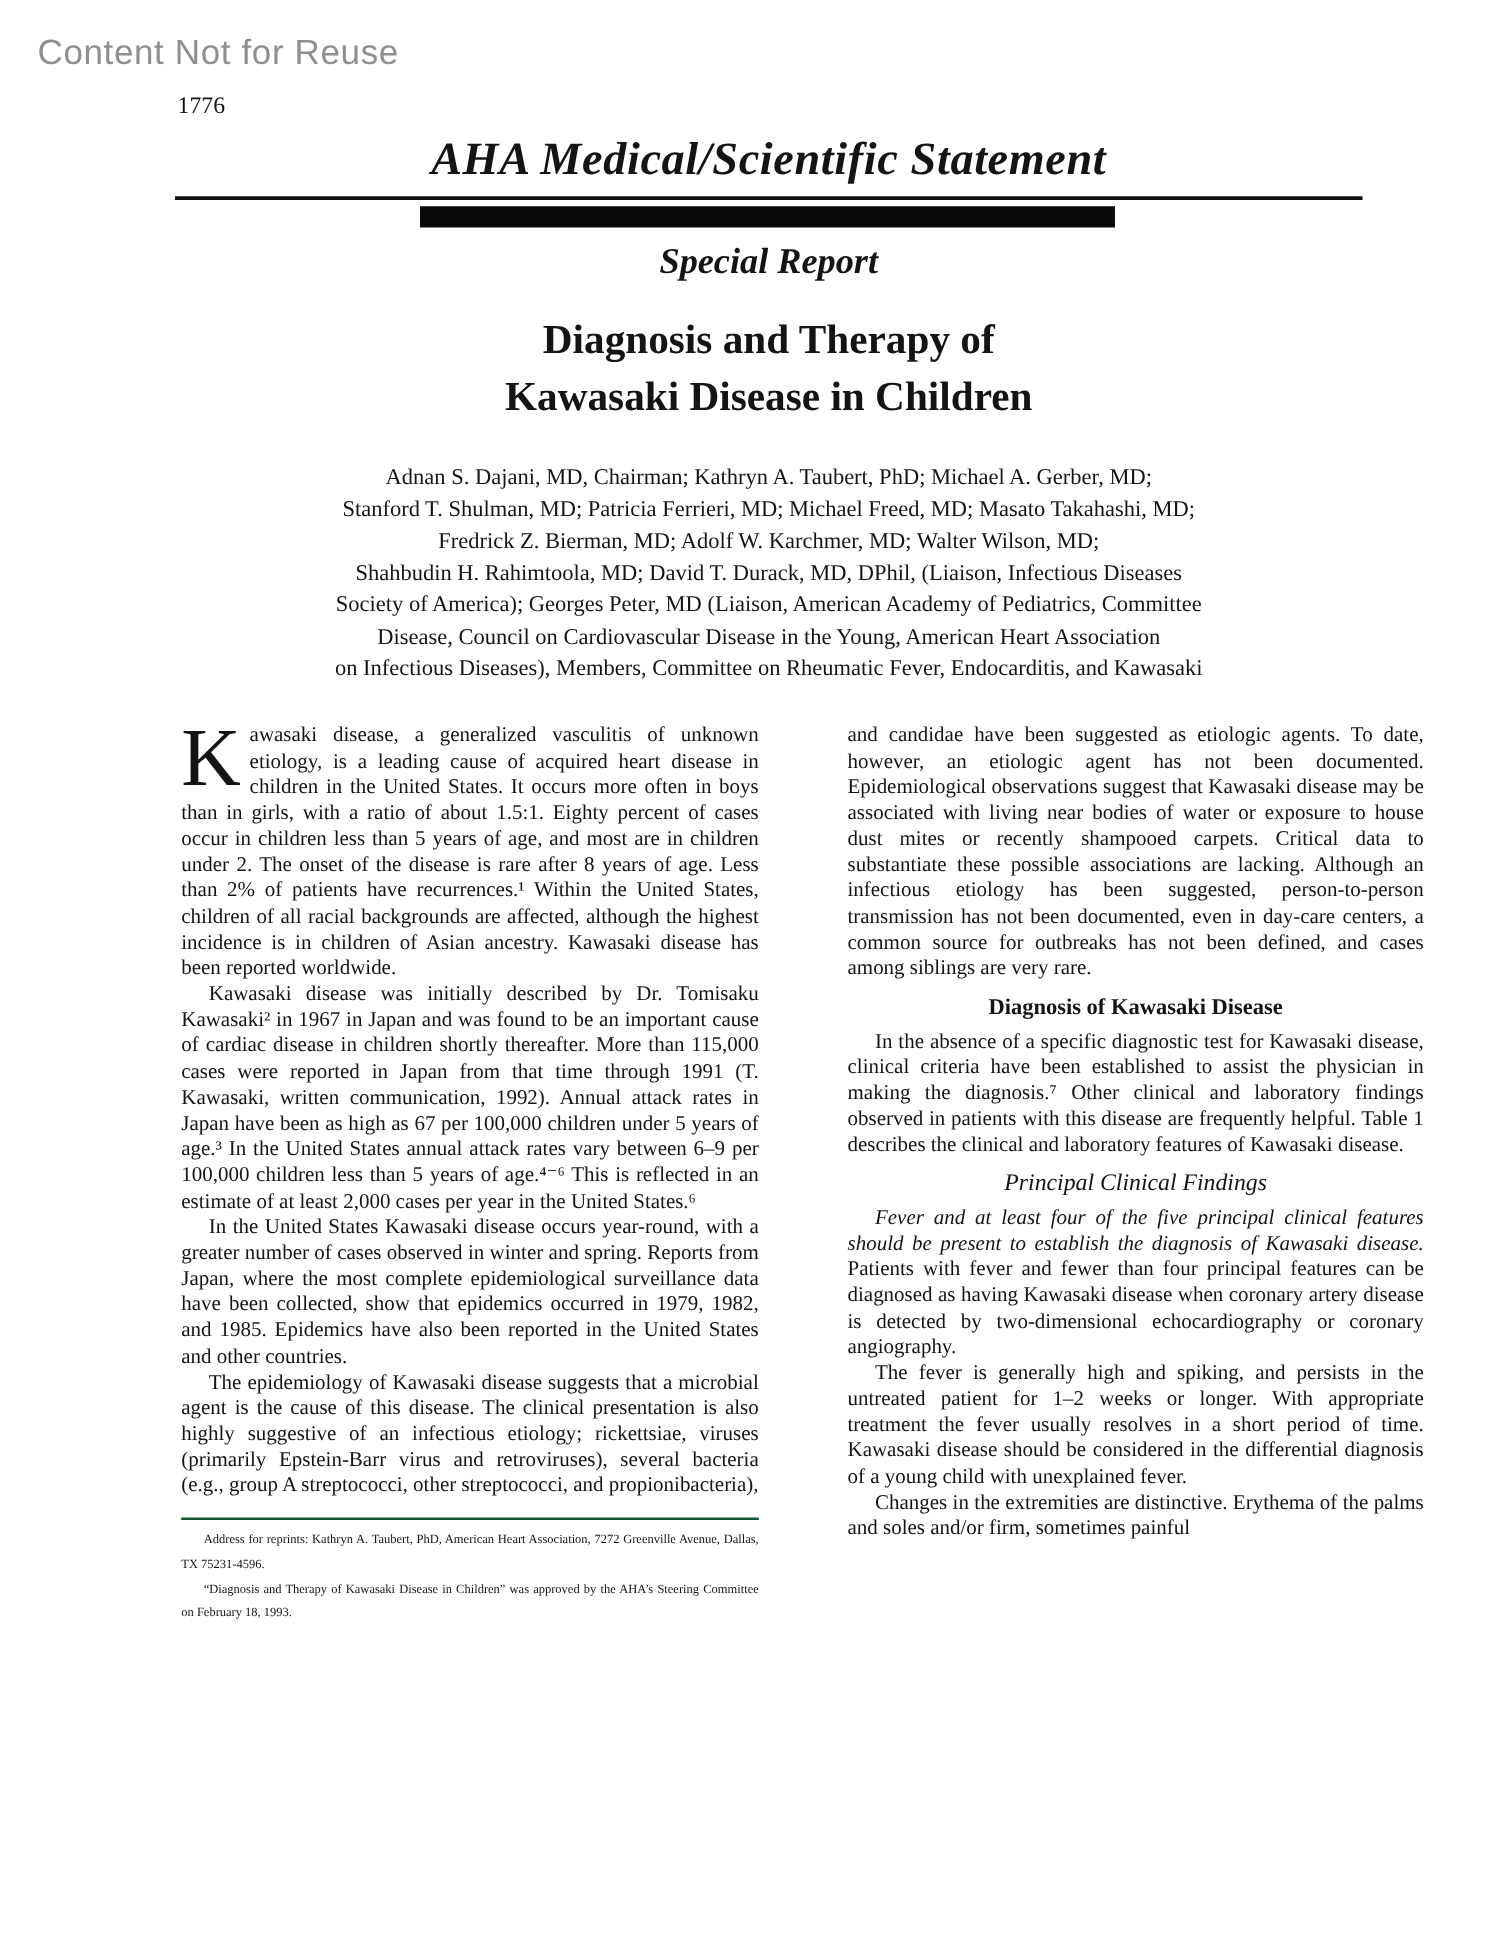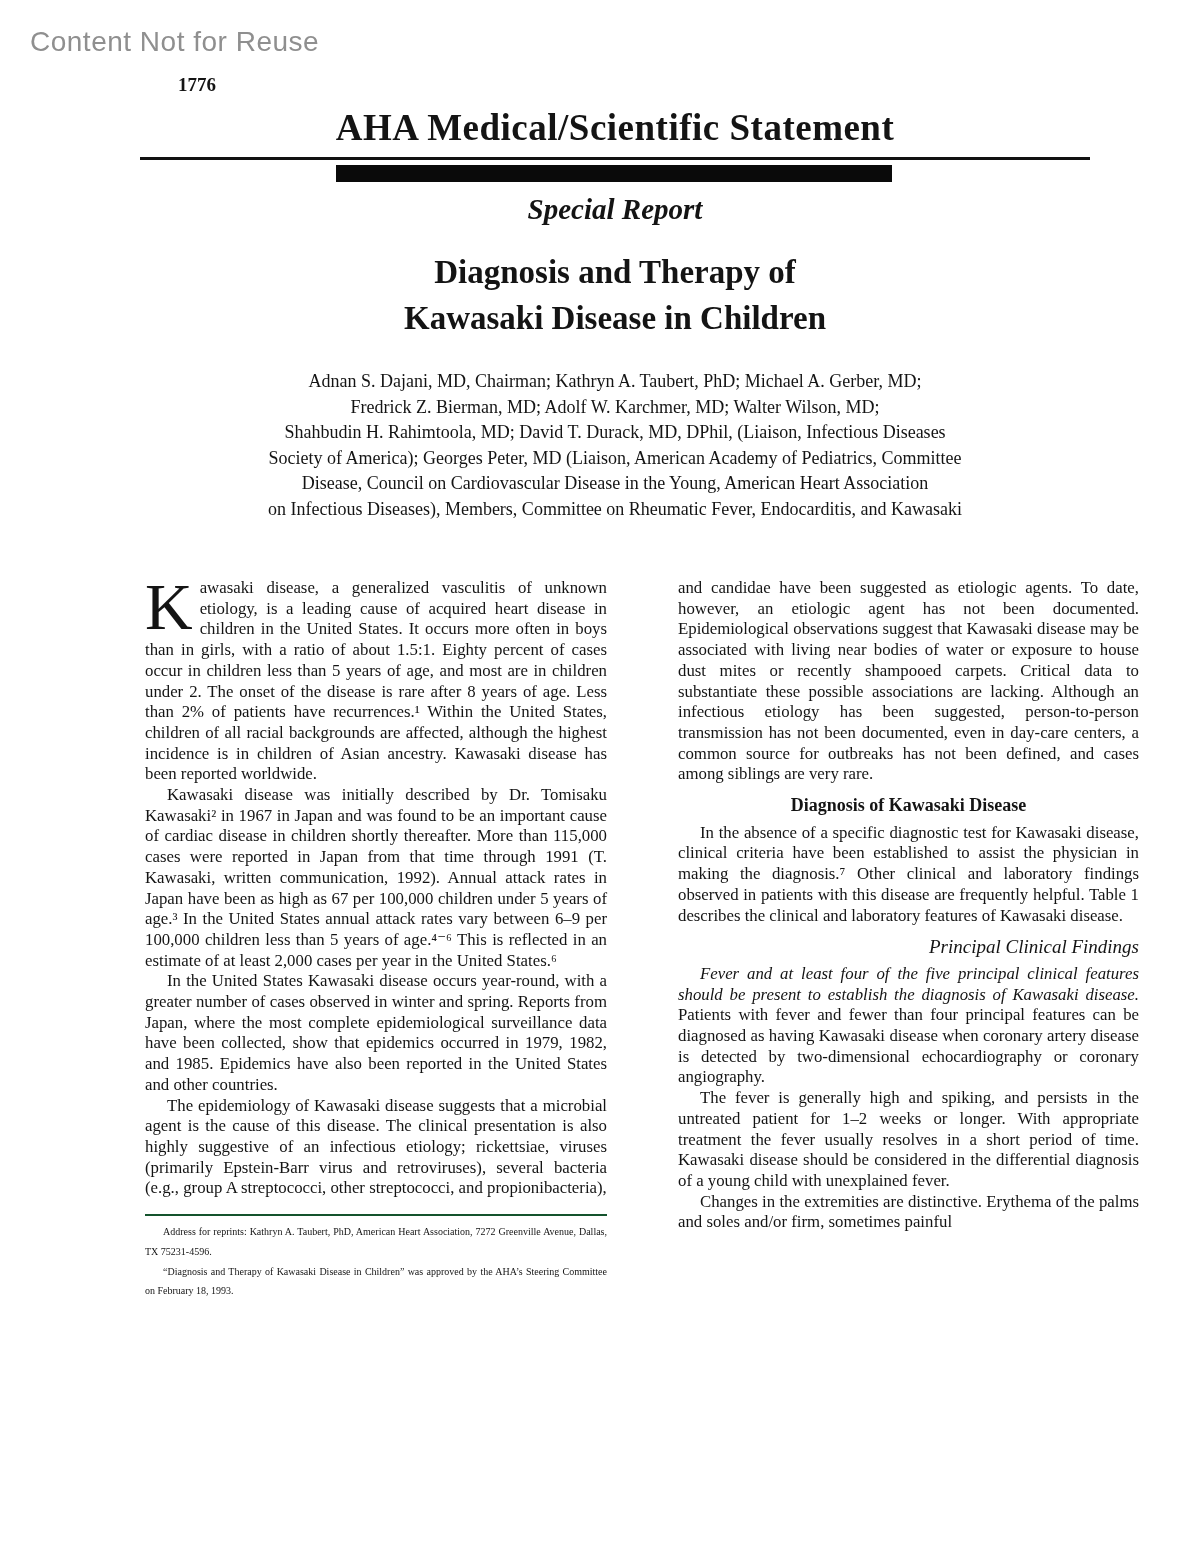--- a/index.html
+++ b/index.html
@@ -17,35 +17,35 @@
     left: 30px; top: 26px;
     font-family: "Liberation Sans", "DejaVu Sans", sans-serif;
     font-size: 28px;
     color: #8f8f8f;
     letter-spacing: 0.5px;
   }
   .page-number {
     position: absolute;
     left: 142px; top: 74px;
     font-size: 19px;
-    font-weight: 700;
-    margin-left: 36px;
+    font-weight: 400;
   }
   .header-band {
     position: absolute;
     left: 140px; top: 0;
     width: 950px;
     text-align: center;
   }
   .banner-title {
     position: absolute;
     left: 0; top: 106px;
     width: 100%;
     font-size: 37px;
     font-weight: 700;
+    font-style: italic;
     letter-spacing: 0.5px;
   }
   .header-rule {
     position: absolute;
     left: 0; top: 157px;
     width: 950px;
     height: 3px;
     background: #111;
   }
   .header-bar {
@@ -99,21 +99,21 @@
   .heading-center {
     margin: 0;
     padding: 10px 0 7px 0;
     text-align: center;
     font-size: 18px;
     font-weight: 700;
   }
   .heading-italic {
     margin: 0;
     padding: 11px 0 6px 0;
-    text-align: right;
+    text-align: center;
     font-size: 19px;
     font-style: italic;
     font-weight: 400;
   }
   .lead-italic { font-style: italic; }
   .footnote {
     margin-top: 15px;
     border-top: 2px solid #14532d;
     padding-top: 6px;
     font-size: 10px;
@@ -133,20 +133,21 @@
     <div class="banner-title">AHA Medical/Scientific Statement</div>
     <div class="header-rule"></div>
     <div class="header-bar"></div>
     <div class="section-label">Special Report</div>
     <div class="article-title">
       <div>Diagnosis and Therapy of</div>
       <div>Kawasaki Disease in Children</div>
     </div>
     <div class="authors">
       <div>Adnan S. Dajani, MD, Chairman; Kathryn A. Taubert, PhD; Michael A. Gerber, MD;</div>
+      <div>Stanford T. Shulman, MD; Patricia Ferrieri, MD; Michael Freed, MD; Masato Takahashi, MD;</div>
       <div>Fredrick Z. Bierman, MD; Adolf W. Karchmer, MD; Walter Wilson, MD;</div>
       <div>Shahbudin H. Rahimtoola, MD; David T. Durack, MD, DPhil, (Liaison, Infectious Diseases</div>
       <div>Society of America); Georges Peter, MD (Liaison, American Academy of Pediatrics, Committee</div>
       <div>Disease, Council on Cardiovascular Disease in the Young, American Heart Association</div>
       <div>on Infectious Diseases), Members, Committee on Rheumatic Fever, Endocarditis, and Kawasaki</div>
     </div>
   </div>
 
   <div class="column col-left">
     <p><span class="dropcap">K</span><span>awasaki disease, a generalized vasculitis of unknown etiology, is a leading cause of acquired heart disease in children in the United States. It occurs more often in boys than in girls, with a ratio of about 1.5:1. Eighty percent of cases occur in children less than 5 years of age, and most are in children under 2. The onset of the disease is rare after 8 years of age. Less than 2% of patients have recurrences.¹ Within the United States, children of all racial backgrounds are affected, although the highest incidence is in children of Asian ancestry. Kawasaki disease has been reported worldwide.</span></p>

